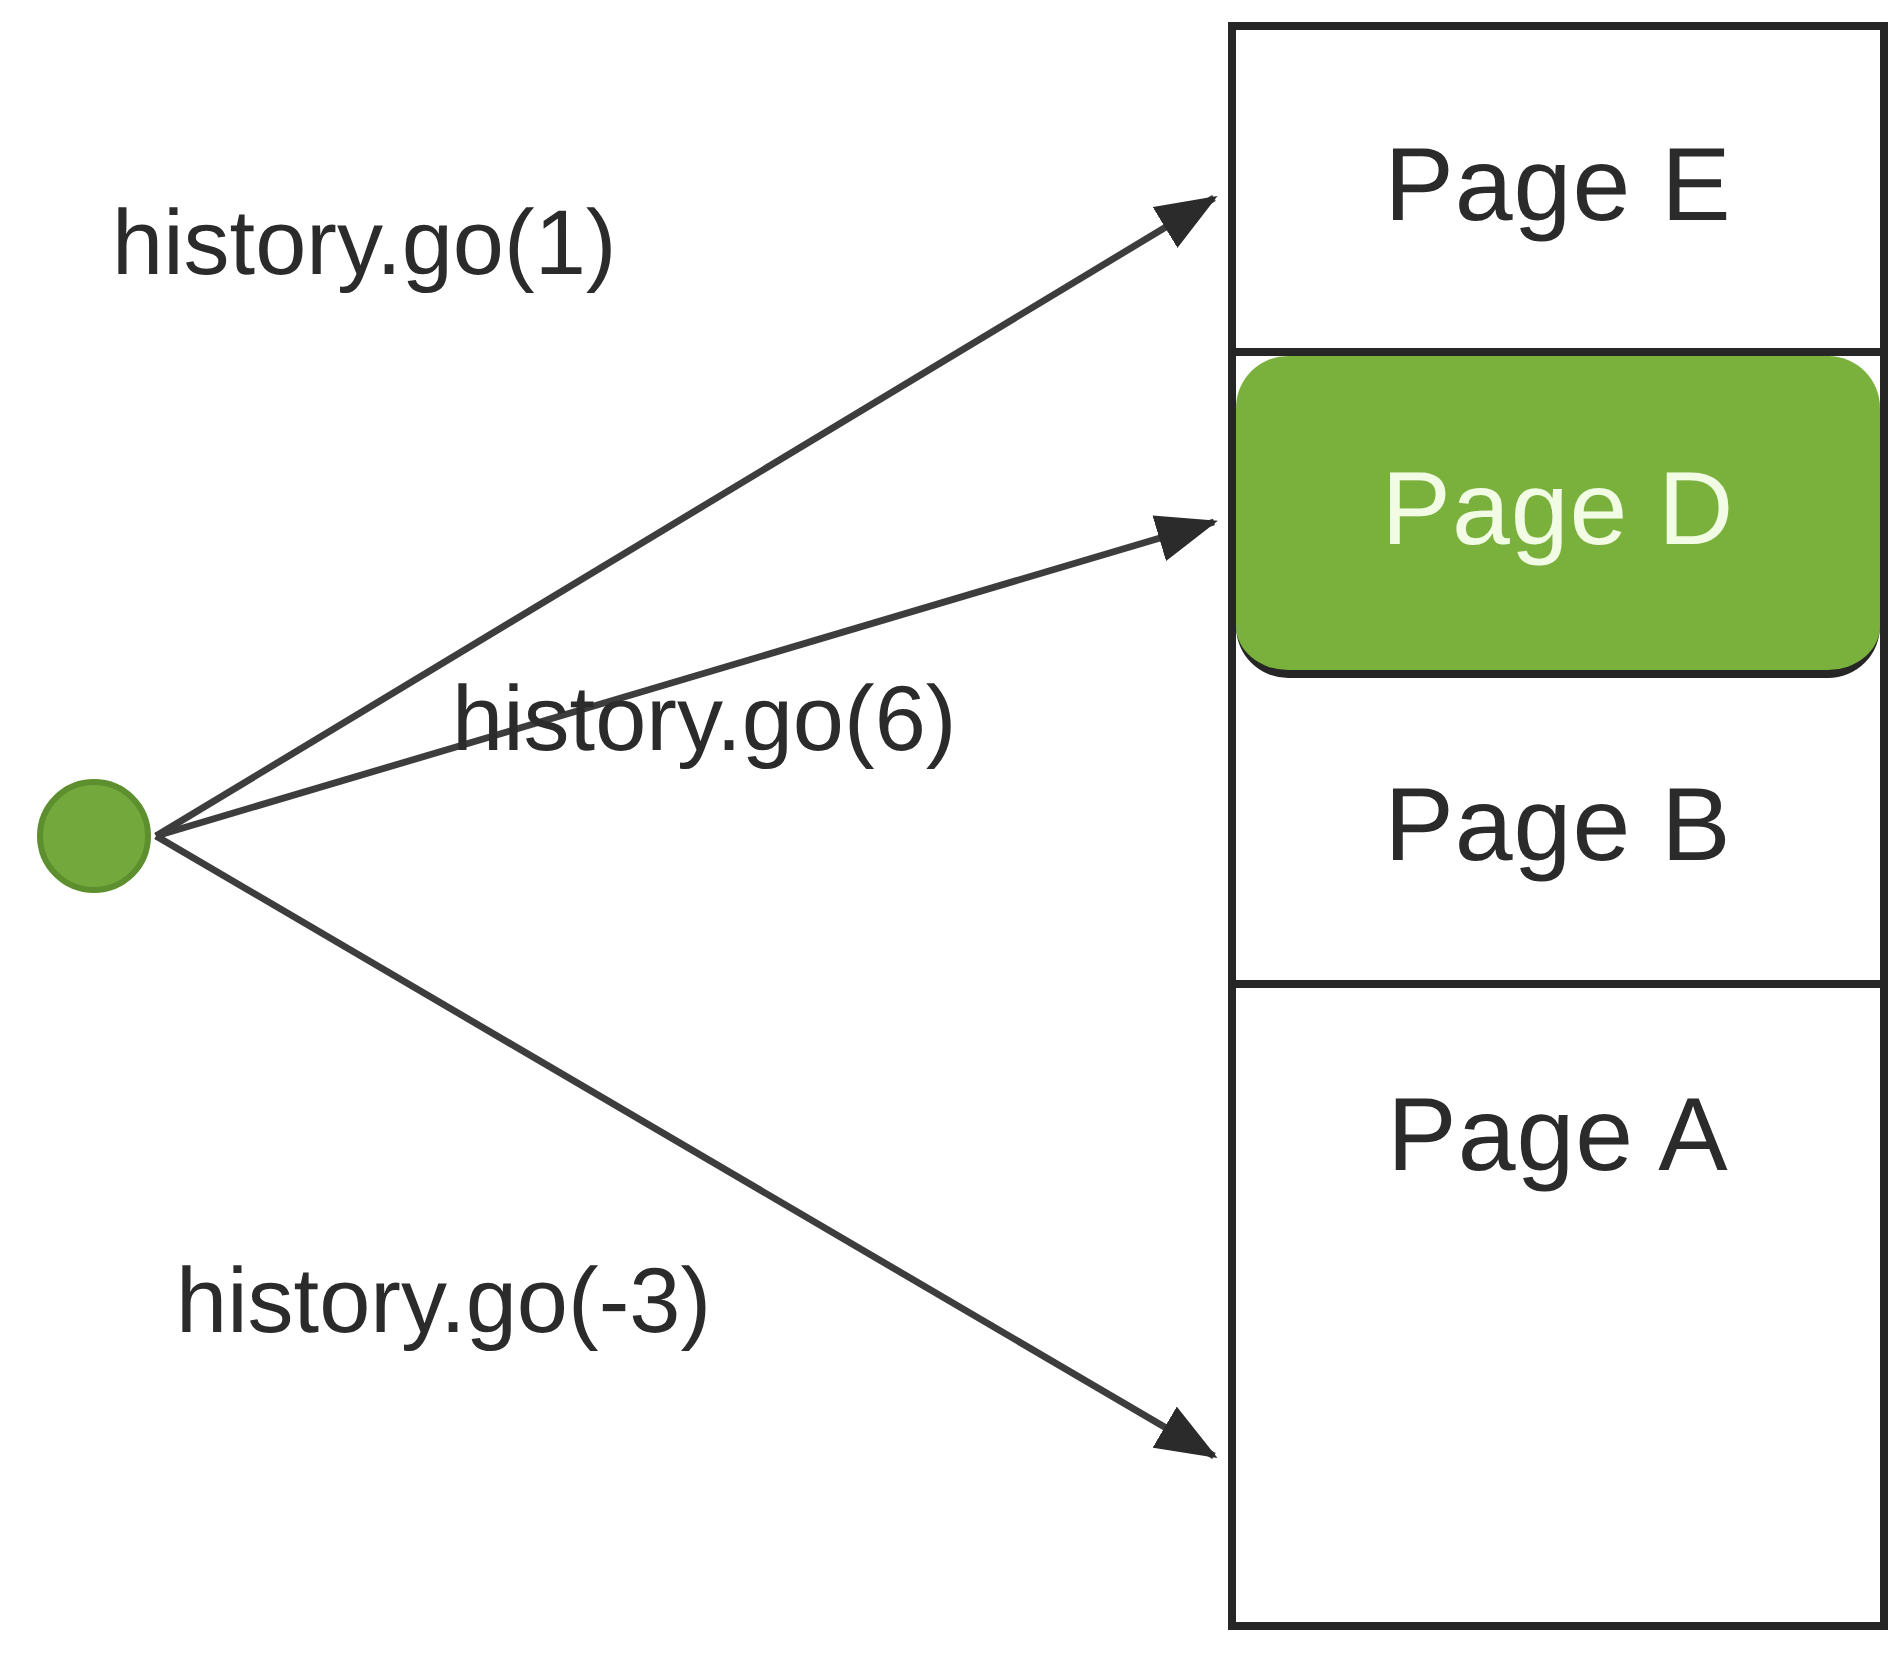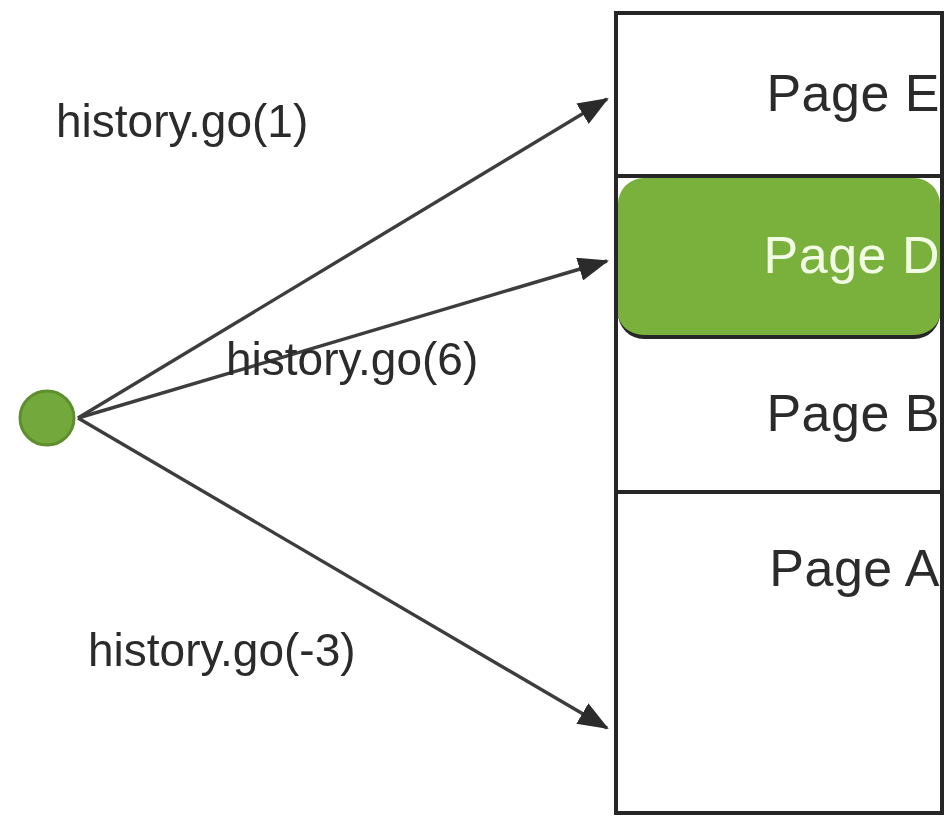--- a/index.html
+++ b/index.html
@@ -34,21 +34,21 @@
     border: 4px solid #262626;
     background: #ffffff;
     display: flex;
     flex-direction: column;
   }
   .stack-entry {
     position: relative;
     box-sizing: border-box;
     display: flex;
     align-items: center;
-    justify-content: flex-end;
+    justify-content: center;
     border-bottom: 4px solid #262626;
     background: #ffffff;
     color: #2b2b2b;
     font-size: 52px;
     line-height: 1;
     letter-spacing: 0.5px;
   }
   .stack-entry:last-child {
     border-bottom: none;
   }

